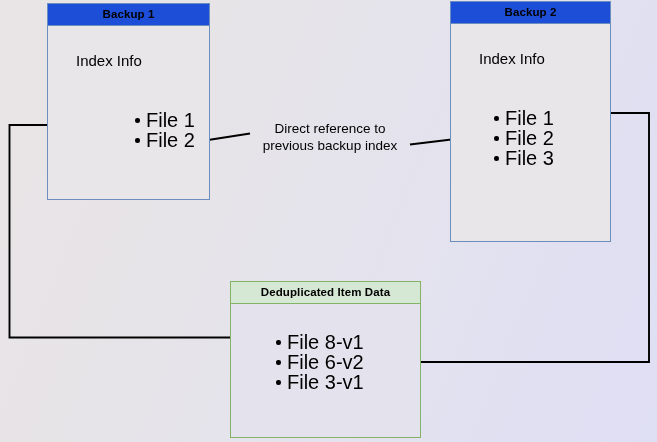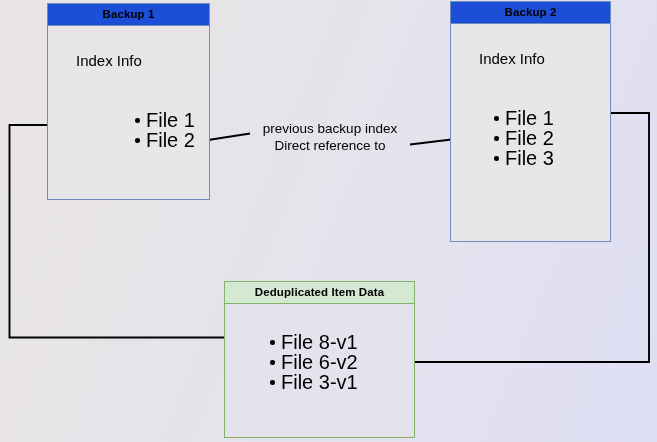--- a/index.html
+++ b/index.html
@@ -85,21 +85,21 @@
     left: -11px;
     top: 8px;
     width: 4.5px;
     height: 4.5px;
     border-radius: 50%;
     background: #000;
   }
 
   #backup1 { left: 47px; top: 3px; width: 163px; height: 197px; }
   #backup2 { left: 450px; top: 1px; width: 161px; height: 241px; }
-  #dedup   { left: 224px; top: 281px; width: 191px; height: 157px; }
+  #dedup   { left: 230px; top: 281px; width: 191px; height: 157px; }
 
   #backup1 .bullets { left: 82px; top: 84px; }
   #backup2 .bullets { left: 38px; top: 84px; }
   #dedup   .bullets { left: 40px; top: 28px; }
 
   .edge-label {
     position: absolute;
     left: 251px;
     top: 120px;
     width: 158px;
@@ -158,17 +158,17 @@
     <div class="node-body">
       <ul class="bullets">
         <li>File 8-v1</li>
         <li>File 6-v2</li>
         <li>File 3-v1</li>
       </ul>
     </div>
   </div>
 
   <div class="edge-label">
+    <div>Direct reference to</div>
     <div>previous backup index</div>
-    <div>Direct reference to</div>
   </div>
 
 </div>
 
 </body></html>

